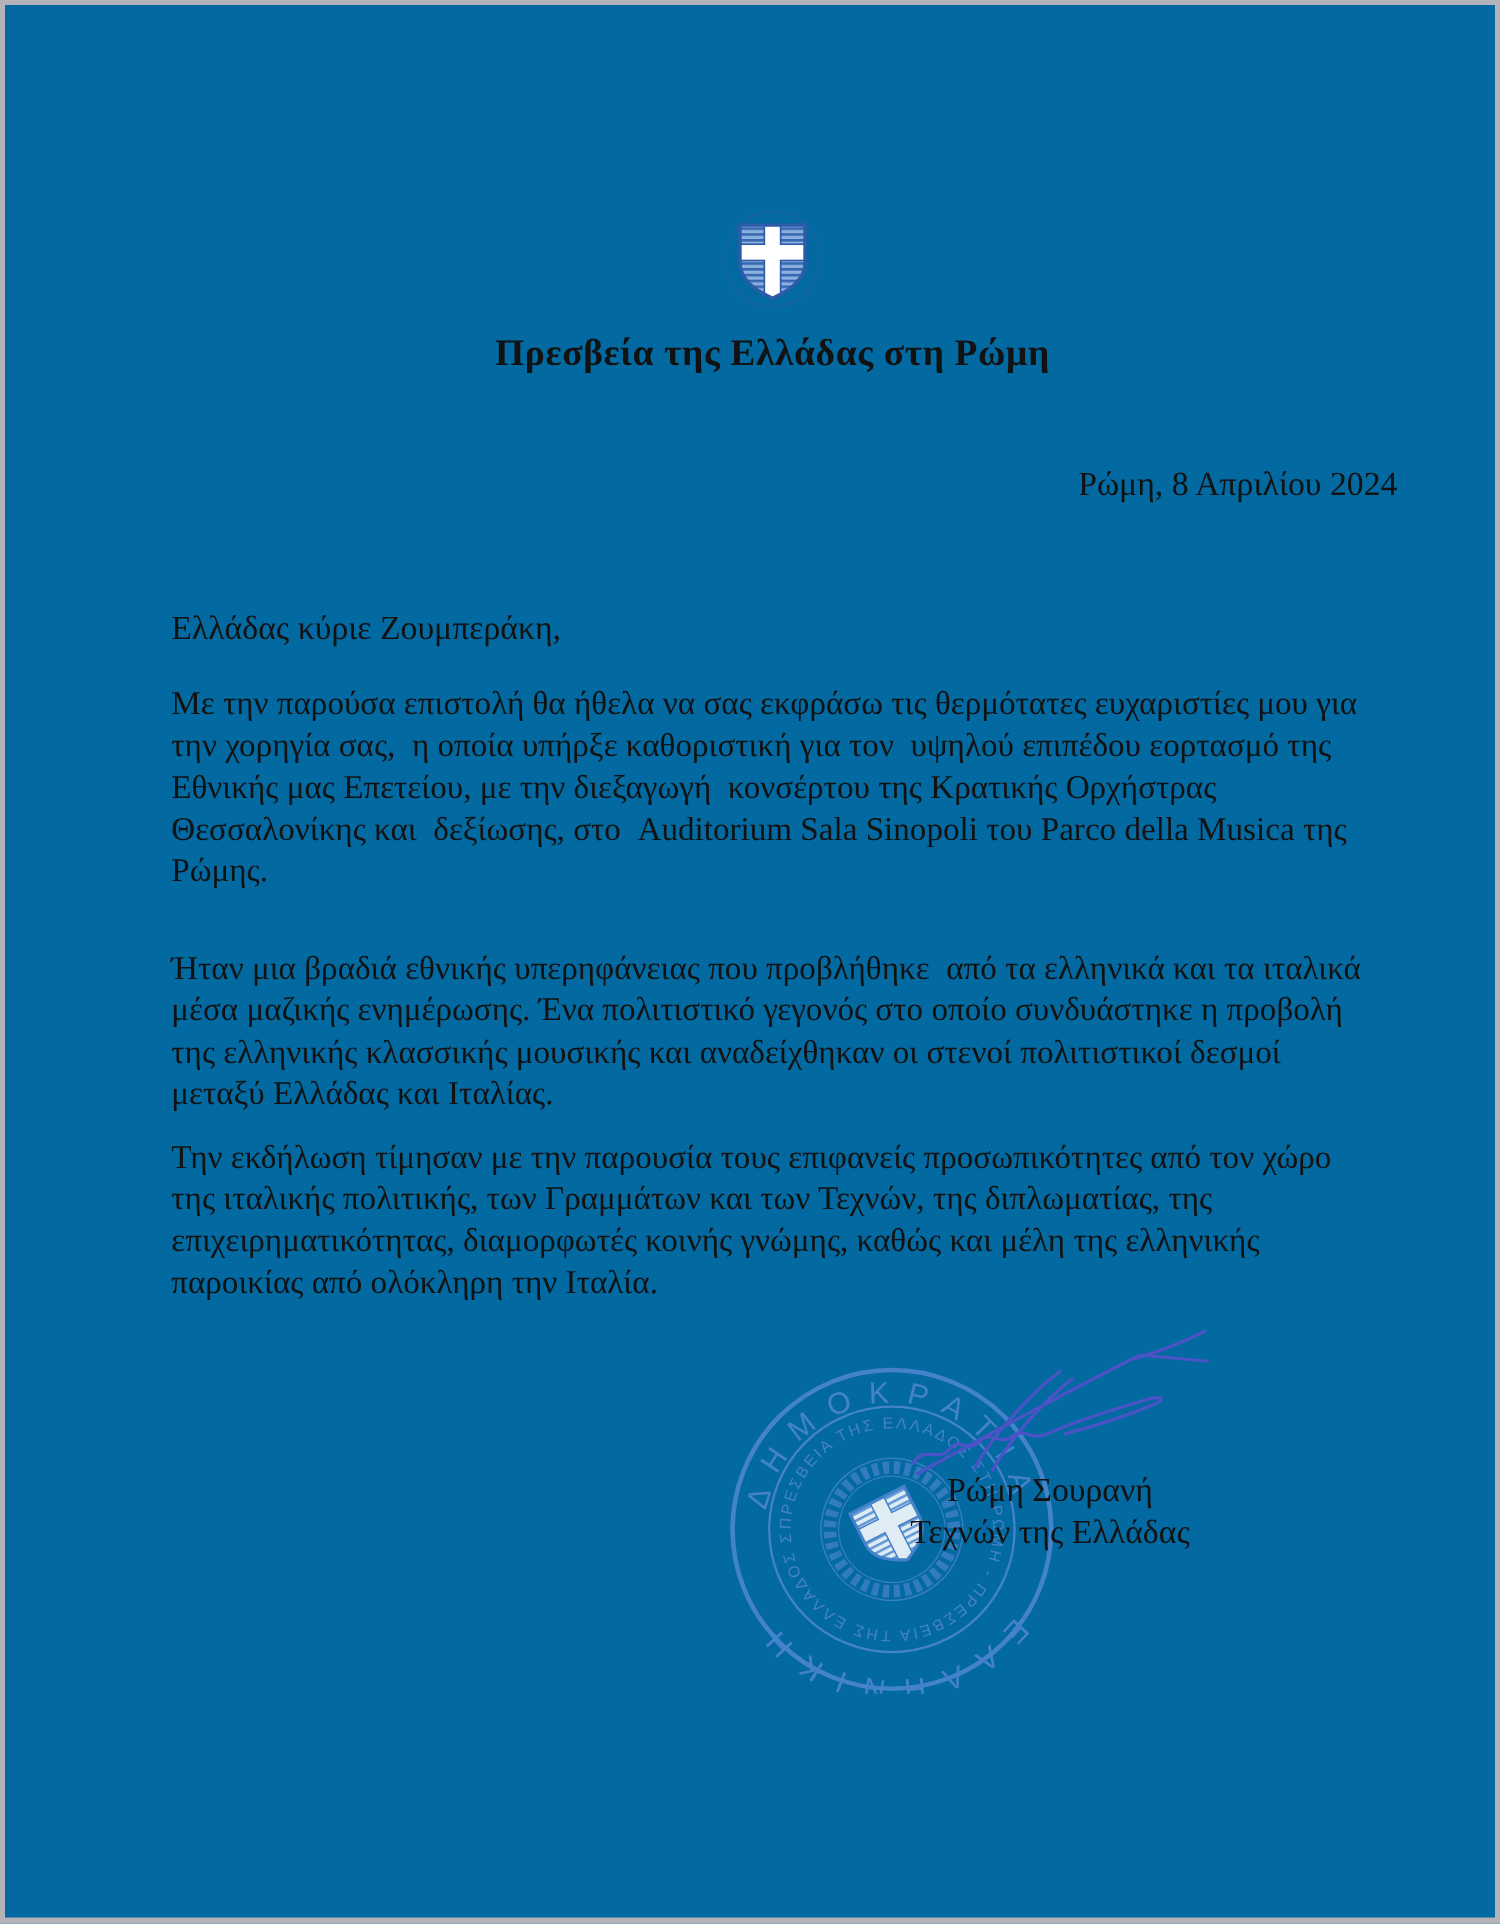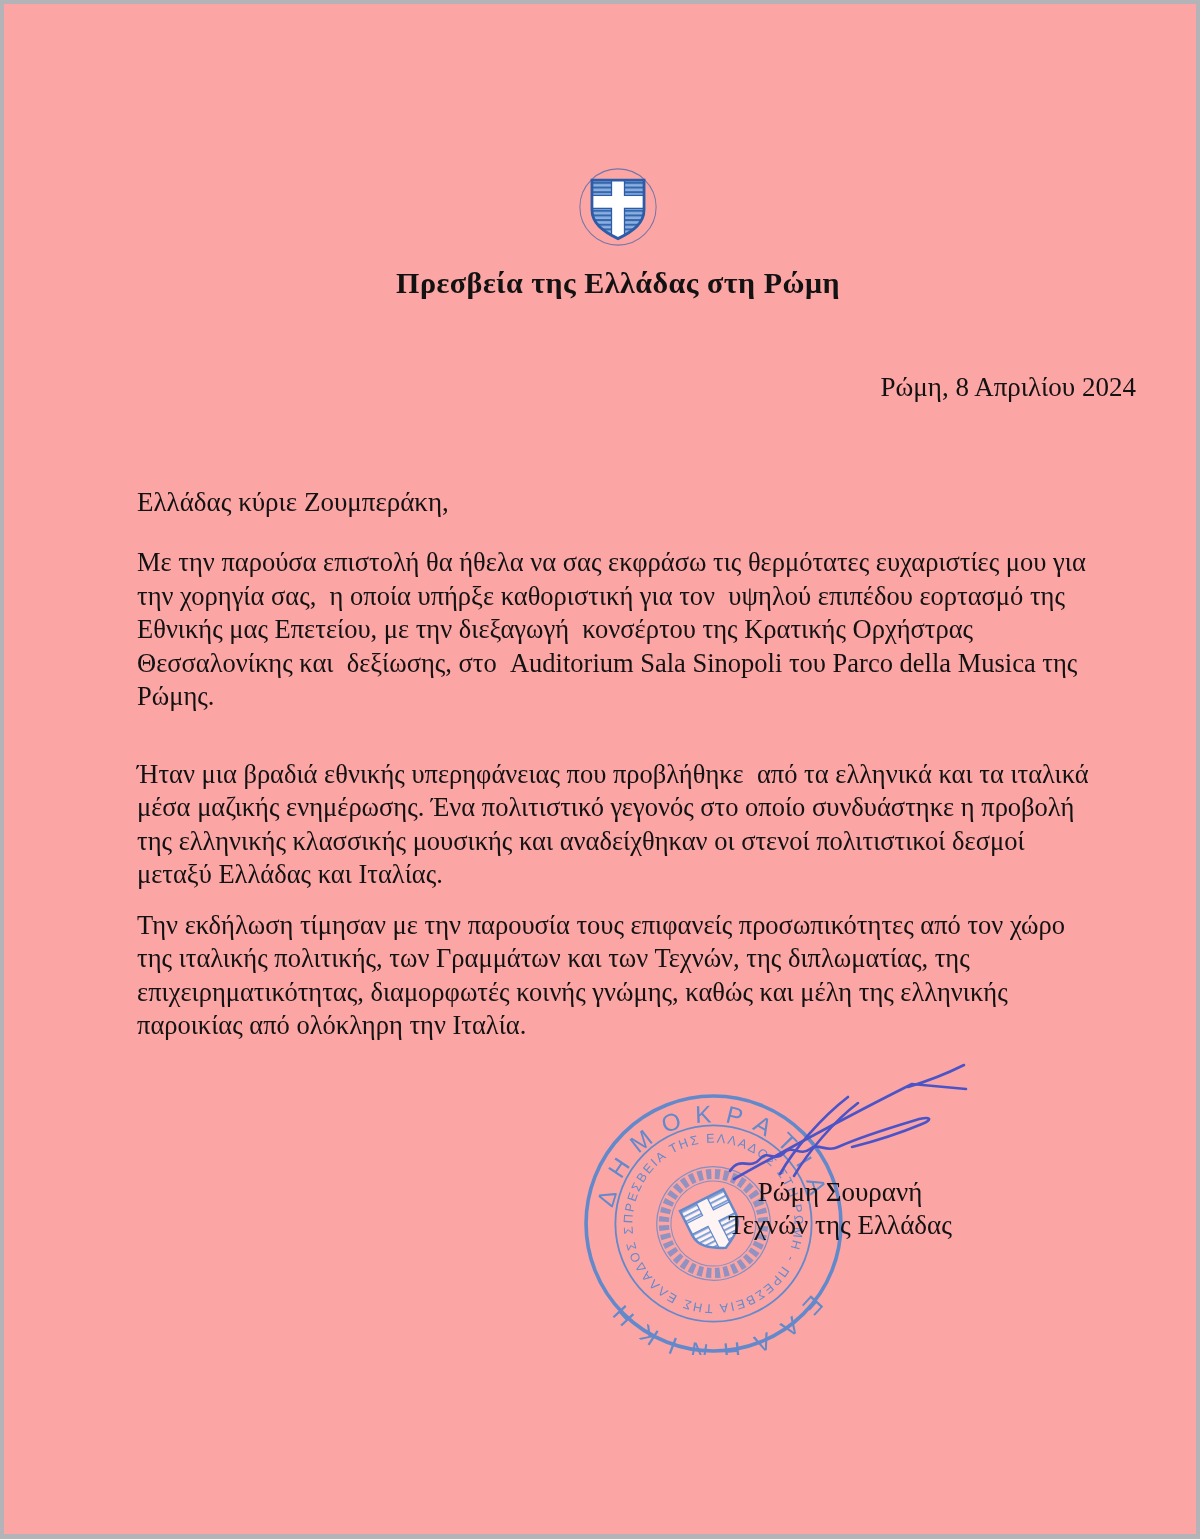--- a/index.html
+++ b/index.html
@@ -1,30 +1,30 @@
 <!DOCTYPE html>
 <html><head>
 <meta charset="utf-8">
 <style>
   html,body{margin:0;padding:0;background:#e8e8ea;}
   .page{
     position:relative;
     width:1200px;height:1539px;
     box-sizing:border-box;
-    background:#fca5a5;
+    background:#0369a1;
     border:4px solid #b3b3b8;
     border-bottom-width:5px;
     overflow:hidden;
     font-family:"Liberation Serif","DejaVu Serif",serif;
     color:#121212;
   }
   .letterhead{margin-top:150px;text-align:center;transform:translateX(18px);}
   .emblem{display:block;margin:0 auto;width:112px;height:106px;}
   .org-name{margin-top:6px;font-size:30px;font-weight:bold;letter-spacing:0.5px;}
-  .date-line{margin-top:72px;padding-right:60px;text-align:right;font-size:27px;}
+  .date-line{margin-top:72px;padding-right:78px;text-align:right;font-size:27px;}
   .salutation{margin-top:84px;margin-left:133px;font-size:27px;}
   .para{
     margin:0 0 0 133px;
     width:952px;
     font-size:26.5px;
     line-height:33.5px;
     white-space:pre-wrap;
     text-align:left;
   }
   .p1{margin-top:28px;}

